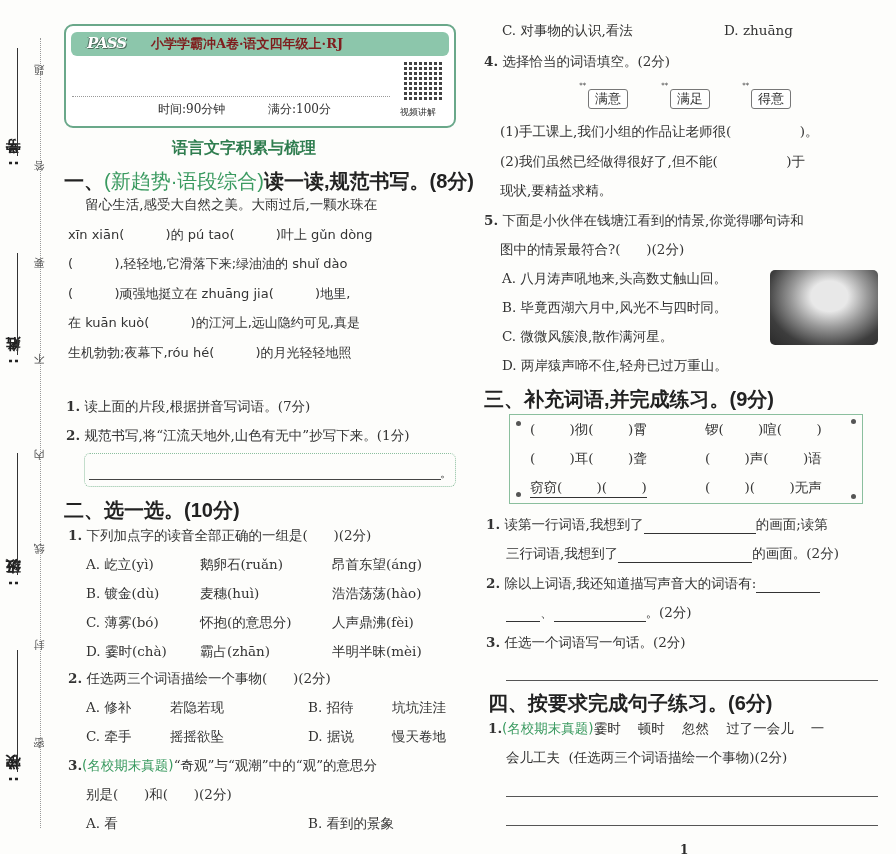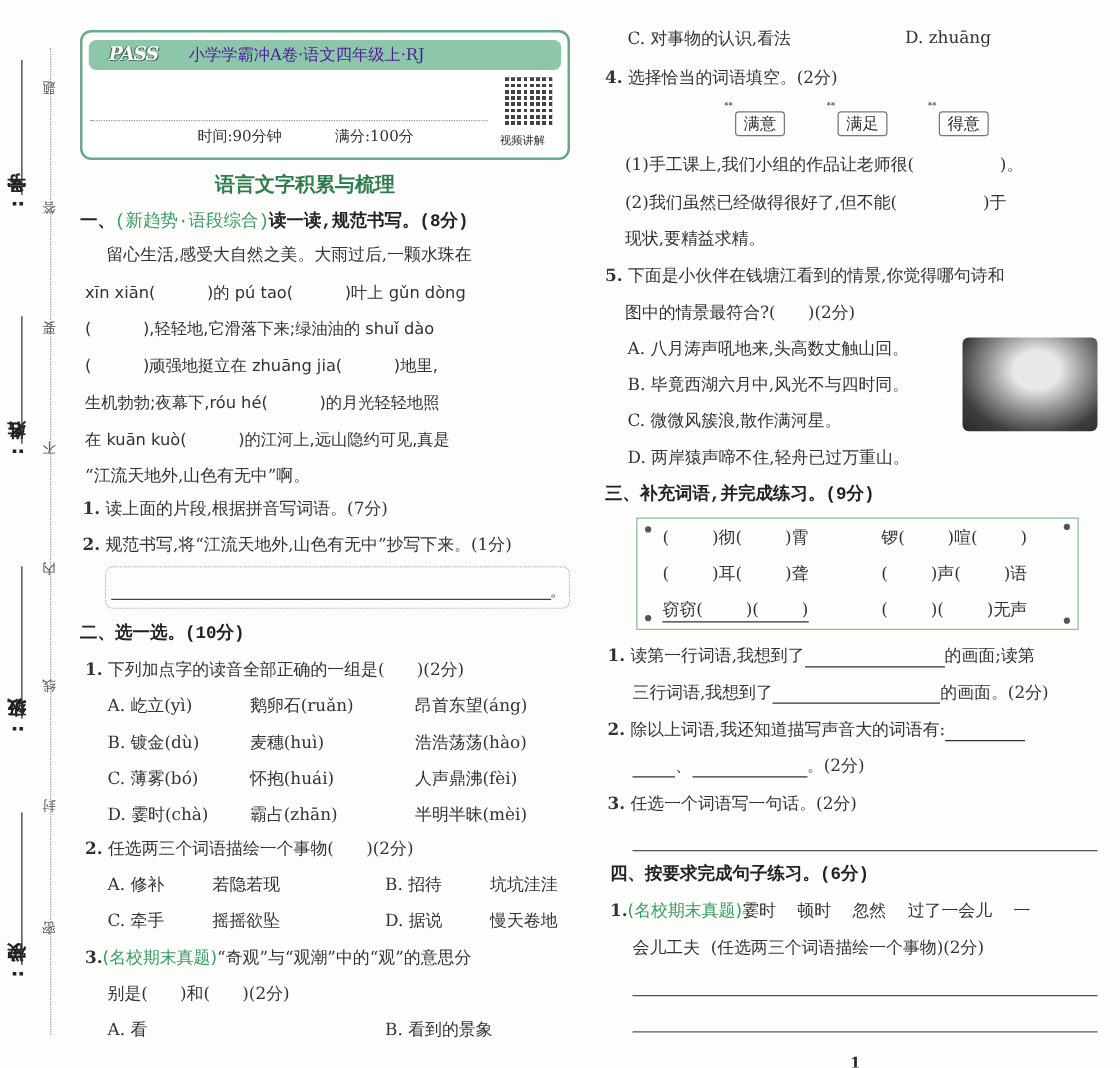--- a/index.html
+++ b/index.html
@@ -12,31 +12,31 @@
           writing-mode:vertical-rl;transform:rotate(180deg);color:#222;}
   .vline{position:absolute;left:17px;width:1px;background:#333;}
   .dotline{position:absolute;left:40px;top:38px;width:0;height:790px;border-left:1px dotted #999;}
   .dotchar{position:absolute;left:33px;font-size:11px;color:#555;background:#fdfdfb;
            writing-mode:vertical-rl;transform:rotate(180deg);line-height:14px;}
   
   .header{left:64px;top:24px;width:388px;height:100px;border:2px solid #6aa88a;border-radius:9px;background:#fff;}
   .banner{position:absolute;left:5px;top:6px;width:378px;height:24px;background:#8cc6ab;border-radius:6px;}
   .pass{position:absolute;left:16px;top:2px;font-family:"DejaVu Serif",serif;font-style:italic;font-weight:bold;
         font-size:15px;color:#fff;text-shadow:1px 1px 0 #4d6f5e,-1px 0 0 #4d6f5e;letter-spacing:-1px;}
-  .banner-text{position:absolute;left:80px;top:3px;font-size:13px;font-weight:normal;color:#4c1d95;}
+  .banner-text{position:absolute;left:80px;top:3px;font-size:13px;font-weight:bold;color:#7f1d1d;}
   .main-title{position:absolute;left:68px;top:36px;font-family:"DejaVu Sans",sans-serif;font-size:20px;color:#1a1a1a;letter-spacing:2px;}
   .title-dots{position:absolute;left:6px;top:70px;width:318px;border-top:1px dotted #999;}
   .meta{position:absolute;top:75px;font-size:12px;color:#333;}
   .qr{position:absolute;left:338px;top:36px;width:38px;height:38px;background:
        repeating-linear-gradient(90deg,#222 0 3px,#fff 3px 5px),#222;opacity:.85;}
   .qr::before{content:"";position:absolute;inset:0;background:repeating-linear-gradient(0deg,transparent 0 3px,#fff 3px 5px);}
   .qr-label{position:absolute;left:334px;top:80px;font-size:9px;color:#333;}
   
   .sec-green{font-size:16px;font-weight:bold;color:#2f7d4f;}
-  .h1{font-family:Liberation Mono, monospace;font-size:14px;font-weight:bold;color:#222;}
+  .h1{font-family:Liberation Sans, sans-serif;font-size:20px;font-weight:bold;color:#222;}
   .green{color:#3a9a60;font-weight:normal;}
   .p{font-size:13.5px;line-height:29.5px;color:#333;white-space:pre;}
   .pin{font-family:"DejaVu Sans",sans-serif;font-size:13px;}
   .q{font-size:13.5px;color:#333;white-space:pre;}
   .qn{font-weight:bold;font-family:"DejaVu Serif",serif;}
   .opt{font-size:13.5px;color:#333;white-space:pre;}
   .copybox{left:84px;top:453px;width:370px;height:32px;border:1px dotted #8bbf9e;border-radius:6px;}
   .copyline{position:absolute;left:4px;bottom:6px;width:352px;border-top:1px solid #444;}
   .copyend{position:absolute;right:3px;bottom:4px;font-size:12px;}
   
@@ -91,23 +91,22 @@
 
 <div class="abs h1" style="left:64px;top:168px">
   <span>一、</span><span class="green">(新趋势·语段综合)</span><span>读一读,规范书写。(8分)</span>
 </div>
 
 <div class="abs" style="left:68px;top:190px">
   <div class="p">    留心生活,感受大自然之美。大雨过后,一颗水珠在</div>
   <div class="p pin">xīn xiān(          )的 pú tao(          )叶上 gǔn dòng</div>
   <div class="p pin">(          ),轻轻地,它滑落下来;绿油油的 shuǐ dào</div>
   <div class="p pin">(          )顽强地挺立在 zhuāng jia(          )地里,</div>
+  <div class="p pin">在 kuān kuò(          )的江河上,远山隐约可见,真是</div>
   <div class="p pin">生机勃勃;夜幕下,róu hé(          )的月光轻轻地照</div>
-  <div class="p pin">在 kuān kuò(          )的江河上,远山隐约可见,真是</div>
-  <div class="p">“江流天地外,山色有无中”啊。</div>
 </div>
 
 <div class="abs q" style="left:66px;top:398px"><span class="qn">1.</span> <span>读上面的片段,根据拼音写词语。(7分)</span></div>
 <div class="abs q" style="left:66px;top:427px"><span class="qn">2.</span> <span>规范书写,将“江流天地外,山色有无中”抄写下来。(1分)</span></div>
 <div class="abs copybox">
   <div class="copyline"></div>
   <span class="copyend">。</span>
 </div>
 
 <div class="abs h1" style="left:64px;top:497px">二、选一选。(10分)</div>
@@ -119,21 +118,21 @@
     <span class="opt abs" style="left:114px">鹅卵石(ruǎn)</span>
     <span class="opt abs" style="left:246px">昂首东望(áng)</span>
   </div>
   <div style="position:relative;height:29px">
     <span class="opt abs" style="left:0">B. 镀金(dù)</span>
     <span class="opt abs" style="left:114px">麦穗(huì)</span>
     <span class="opt abs" style="left:246px">浩浩荡荡(hào)</span>
   </div>
   <div style="position:relative;height:29px">
     <span class="opt abs" style="left:0">C. 薄雾(bó)</span>
-    <span class="opt abs" style="left:114px">怀抱(huái)</span>
+    <span class="opt abs" style="left:114px">怀抱(的意思分)</span>
     <span class="opt abs" style="left:246px">人声鼎沸(fèi)</span>
   </div>
   <div style="position:relative;height:29px">
     <span class="opt abs" style="left:0">D. 霎时(chà)</span>
     <span class="opt abs" style="left:114px">霸占(zhān)</span>
     <span class="opt abs" style="left:246px">半明半昧(mèi)</span>
   </div>
 </div>
 
 <div class="abs q" style="left:68px;top:670px"><span class="qn">2.</span> <span>任选两三个词语描绘一个事物(      )(2分)</span></div>

